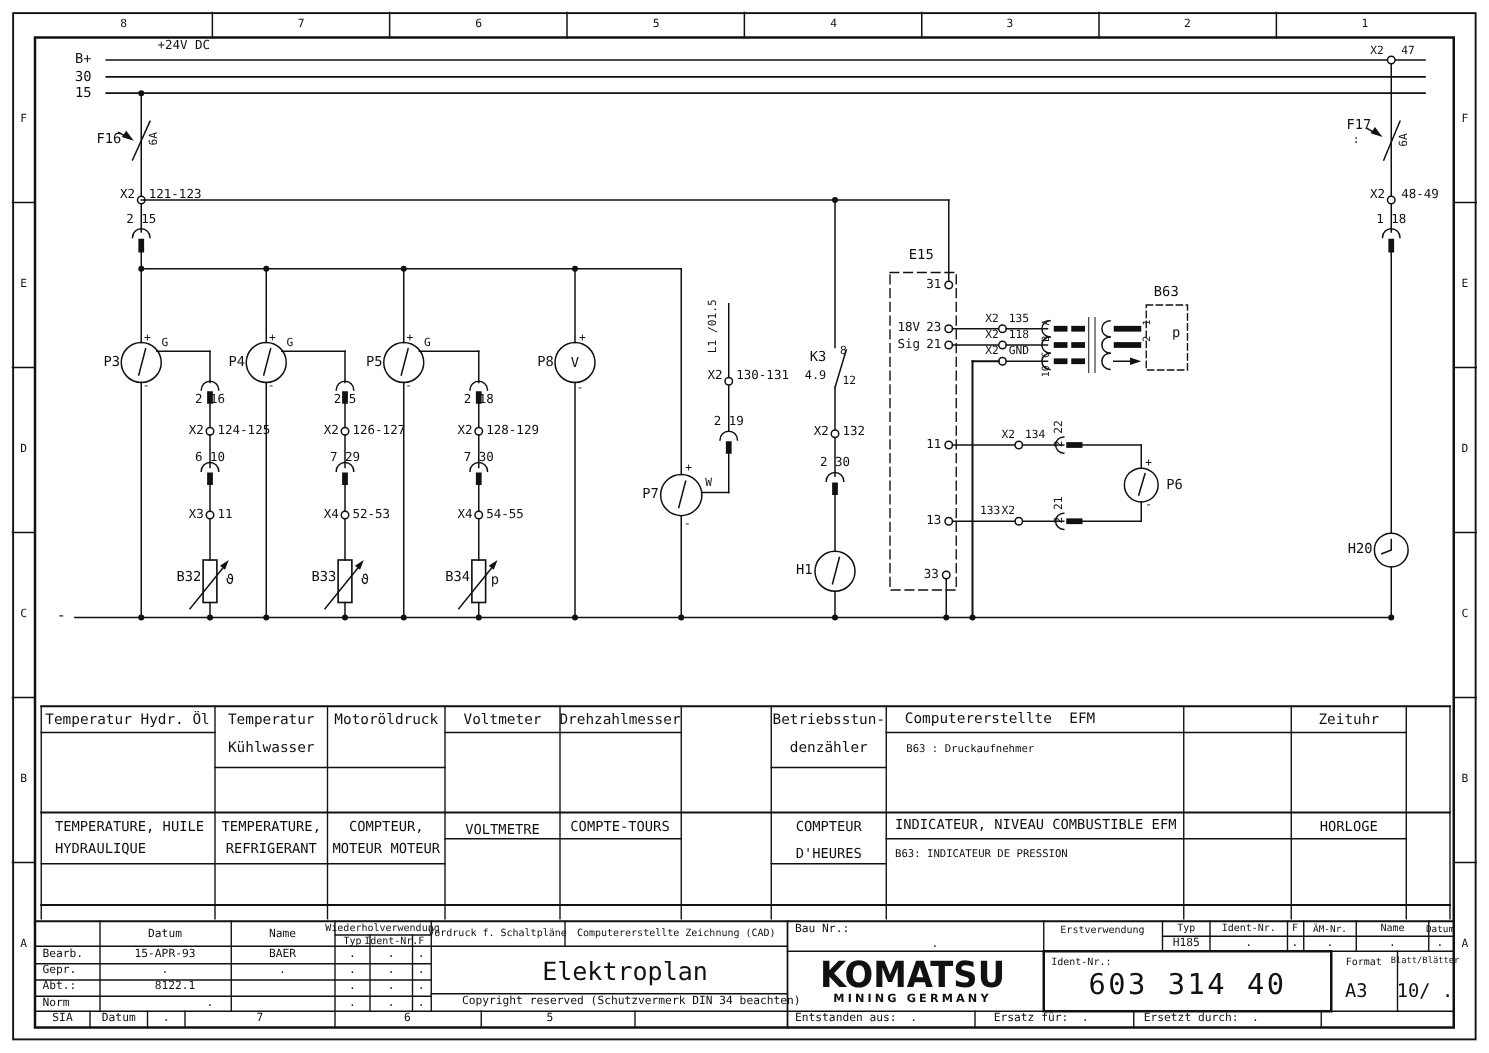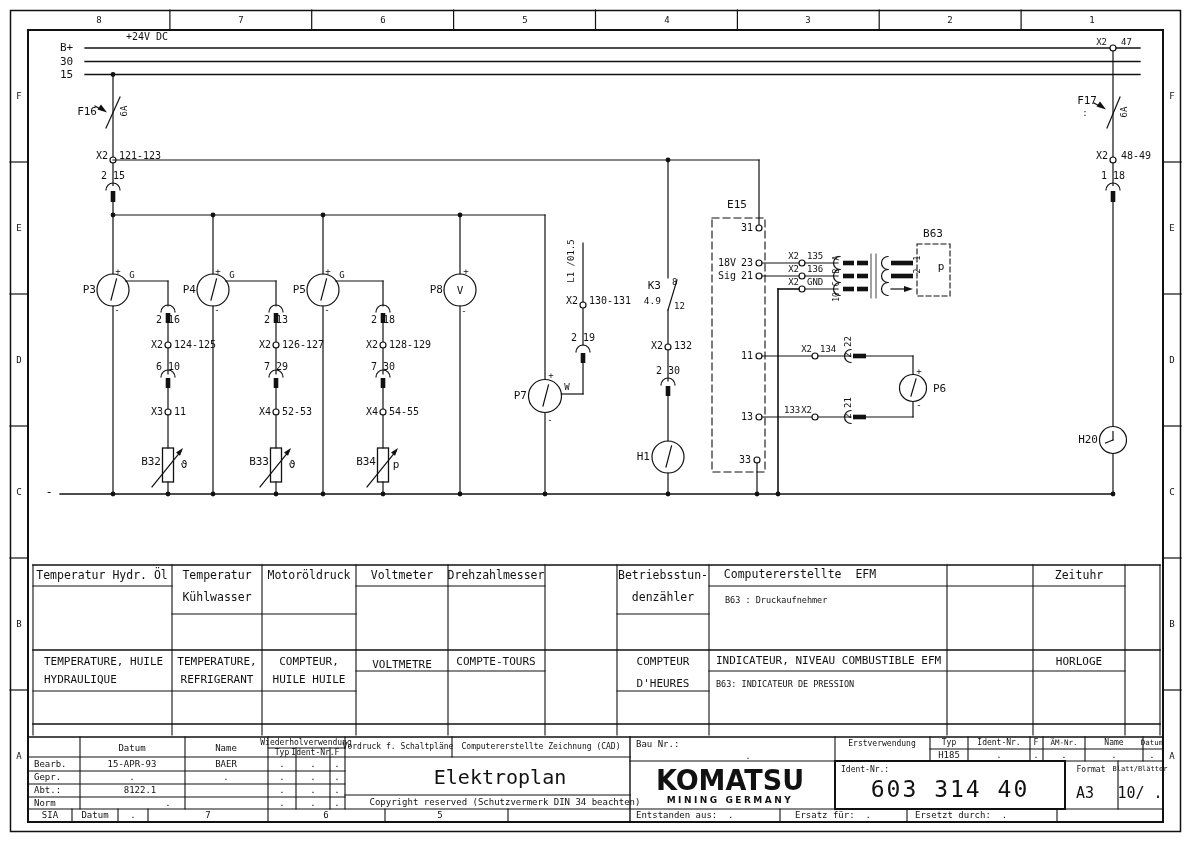--- a/index.html
+++ b/index.html
@@ -398,21 +398,21 @@
 
   <span class="t s10" style="left:168px;top:320px">2 16</span>
   <span class="t s10 ra" style="left:163px;top:345px">X2</span>
   <span class="t s10 la" style="left:174px;top:345px">124-125</span>
   <span class="t s10" style="left:168px;top:367px">6 10</span>
   <span class="t s10 ra" style="left:163px;top:412px">X3</span>
   <span class="t s10 la" style="left:174px;top:412px">11</span>
   <span class="t s11 ra" style="left:161px;top:461px">B32</span>
   <span class="t s11" style="left:184px;top:464px">ϑ</span>
 
-  <span class="t s10" style="left:276px;top:320px">2 13</span>
+  <span class="t s10" style="left:276px;top:320px">2 5</span>
   <span class="t s10 ra" style="left:271px;top:345px">X2</span>
   <span class="t s10 la" style="left:282px;top:345px">126-127</span>
   <span class="t s10" style="left:276px;top:367px">7 29</span>
   <span class="t s10 ra" style="left:271px;top:412px">X4</span>
   <span class="t s10 la" style="left:282px;top:412px">52-53</span>
   <span class="t s11 ra" style="left:269px;top:461px">B33</span>
   <span class="t s11" style="left:292px;top:464px">ϑ</span>
 
   <span class="t s10" style="left:383px;top:320px">2 18</span>
   <span class="t s10 ra" style="left:378px;top:345px">X2</span>
@@ -452,21 +452,21 @@
   <span class="t s10 ra" style="left:753px;top:263px">23</span>
   <span class="t s10 ra" style="left:736px;top:276px">Sig</span>
   <span class="t s10 ra" style="left:753px;top:276px">21</span>
   <span class="t s10 ra" style="left:753px;top:356px">11</span>
   <span class="t s10 ra" style="left:753px;top:417px">13</span>
   <span class="t s10 ra" style="left:751px;top:460px">33</span>
 
   <span class="t s9 ra" style="left:799px;top:256px">X2</span>
   <span class="t s9 la" style="left:807px;top:256px">135</span>
   <span class="t s9 ra" style="left:799px;top:269px">X2</span>
-  <span class="t s9 la" style="left:807px;top:269px">136</span>
+  <span class="t s9 la" style="left:807px;top:269px">118</span>
   <span class="t s9 ra" style="left:799px;top:282px">X2</span>
   <span class="t s9 la" style="left:807px;top:282px">GND</span>
 
   <span class="t s8 rot" style="left:837px;top:258px">A</span>
   <span class="t s8 rot" style="left:837px;top:271px">B</span>
   <span class="t s8 rot" style="left:837px;top:284px">C</span>
   <span class="t s8 rot" style="left:837px;top:297px">10</span>
   <span class="t s8 rot" style="left:918px;top:258px">1</span>
   <span class="t s8 rot" style="left:918px;top:271px">2</span>
   <span class="t s11" style="left:933px;top:233px">B63</span>
@@ -494,21 +494,21 @@
 
   <span class="t s115" style="left:102px;top:576px">Temperatur Hydr. Öl</span>
   <span class="t s11 la" style="left:44px;top:661px">TEMPERATURE, HUILE</span>
   <span class="t s11 la" style="left:44px;top:679px">HYDRAULIQUE</span>
   <span class="t s115" style="left:217px;top:576px">Temperatur</span>
   <span class="t s115" style="left:217px;top:598px">Kühlwasser</span>
   <span class="t s11" style="left:217px;top:661px">TEMPERATURE,</span>
   <span class="t s11" style="left:217px;top:679px">REFRIGERANT</span>
   <span class="t s115" style="left:309px;top:576px">Motoröldruck</span>
   <span class="t s11" style="left:309px;top:661px">COMPTEUR,</span>
-  <span class="t s11" style="left:309px;top:679px">HUILE HUILE</span>
+  <span class="t s11" style="left:309px;top:679px">MOTEUR MOTEUR</span>
   <span class="t s115" style="left:402px;top:576px">Voltmeter</span>
   <span class="t s11" style="left:402px;top:664px">VOLTMETRE</span>
   <span class="t s115" style="left:496px;top:576px">Drehzahlmesser</span>
   <span class="t s11" style="left:496px;top:661px">COMPTE-TOURS</span>
   <span class="t s115" style="left:663px;top:576px">Betriebsstun-</span>
   <span class="t s115" style="left:663px;top:598px">denzähler</span>
   <span class="t s11" style="left:663px;top:661px">COMPTEUR</span>
   <span class="t s11" style="left:663px;top:683px">D'HEURES</span>
   <span class="t s115" style="left:800px;top:575px">Computererstellte  EFM</span>
   <span class="t s85 la" style="left:725px;top:600px">B63 : Druckaufnehmer</span>

